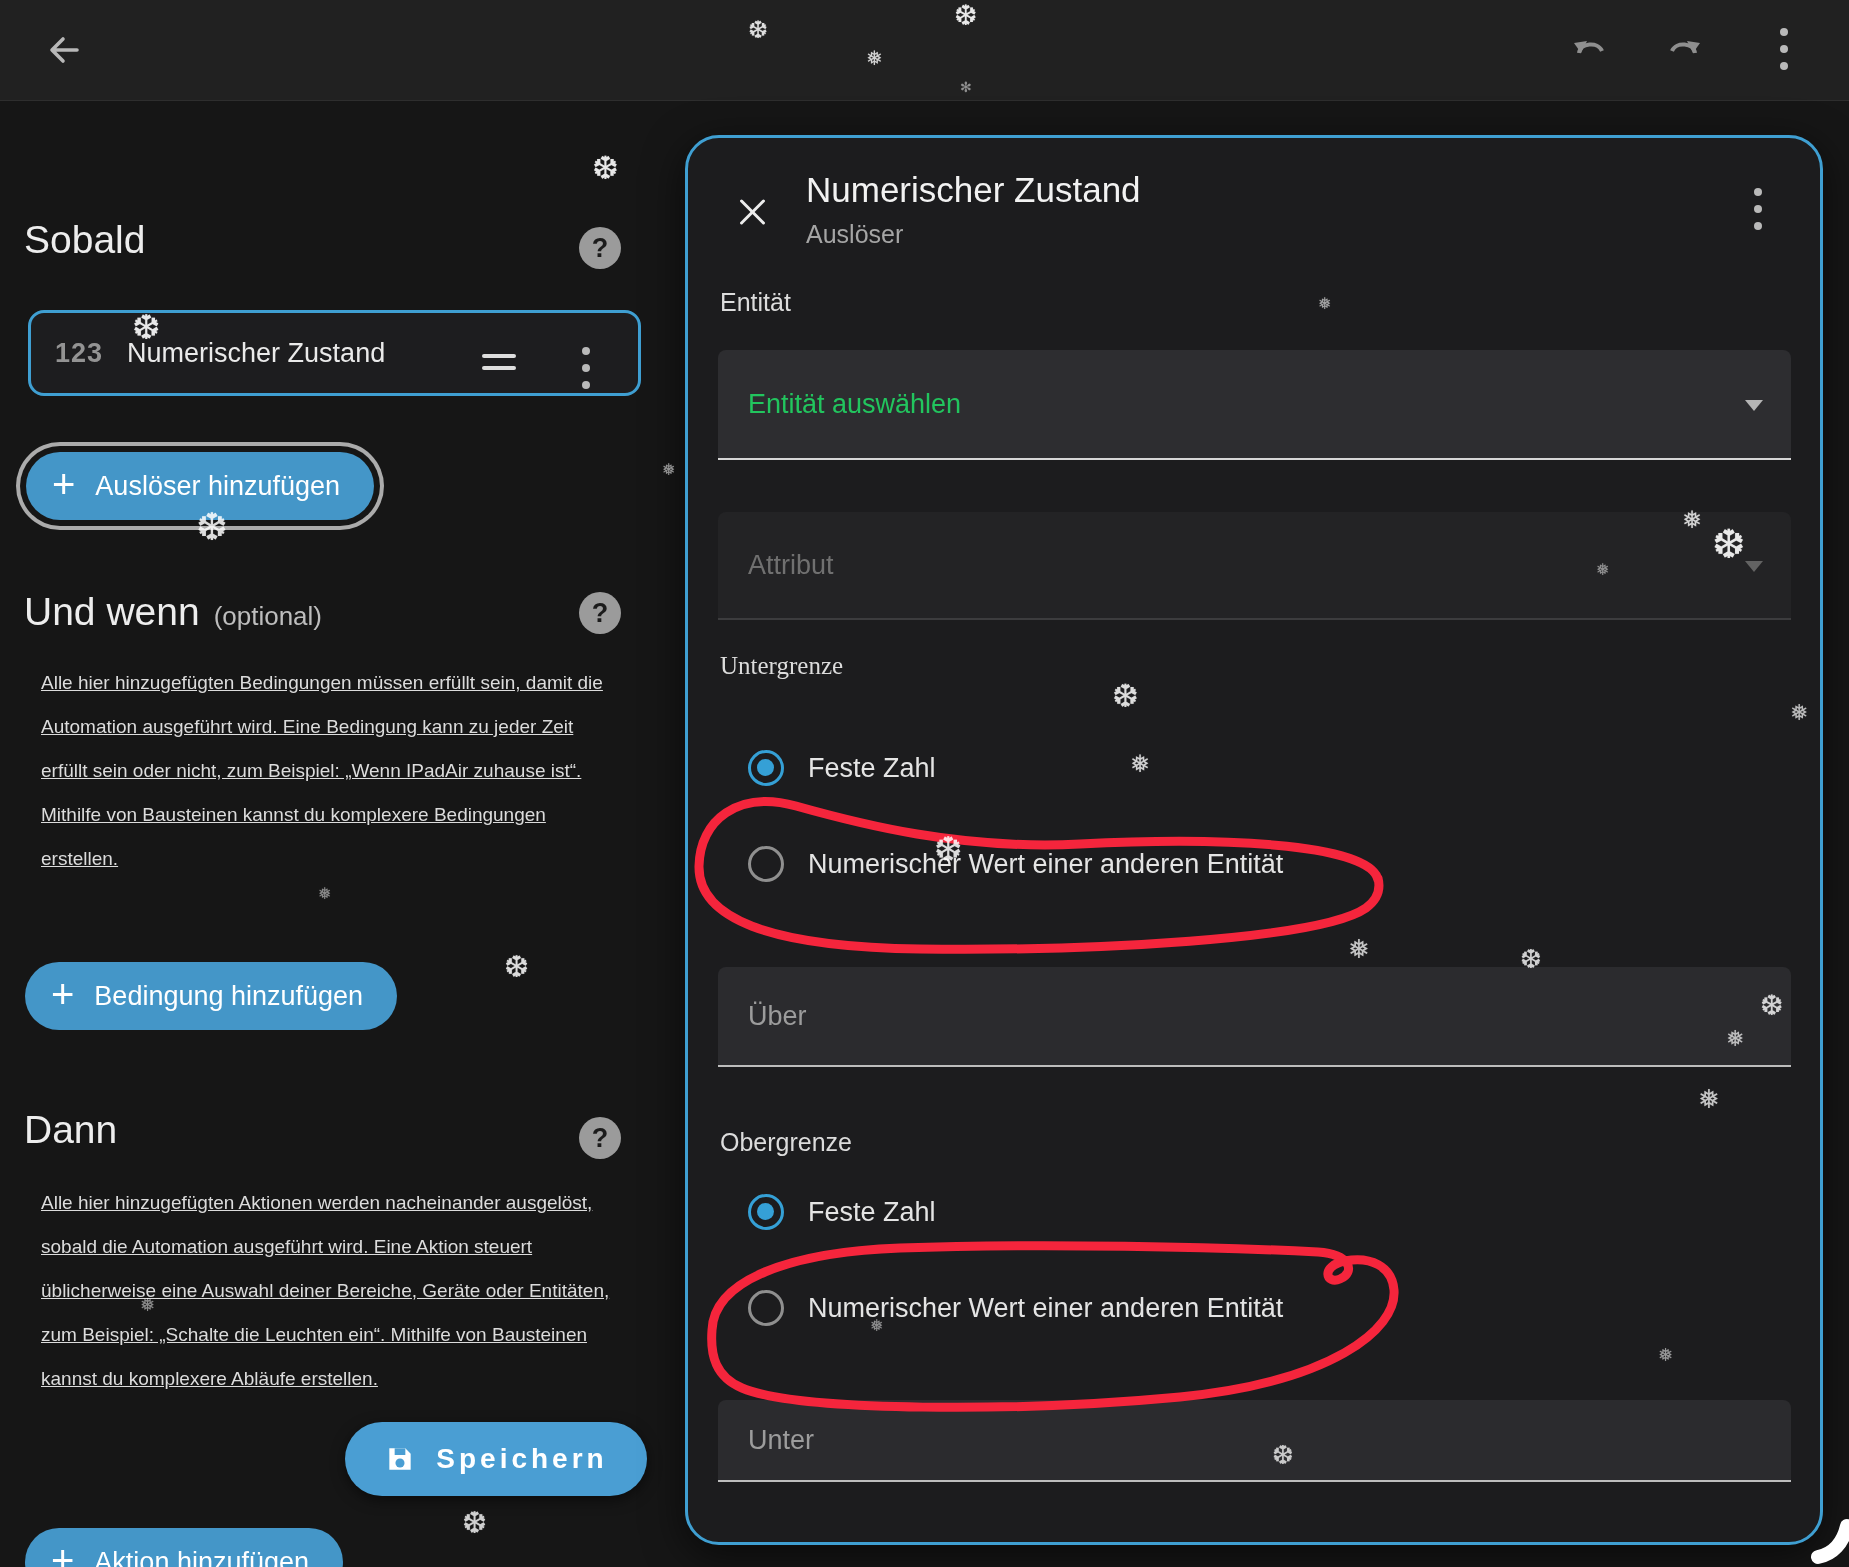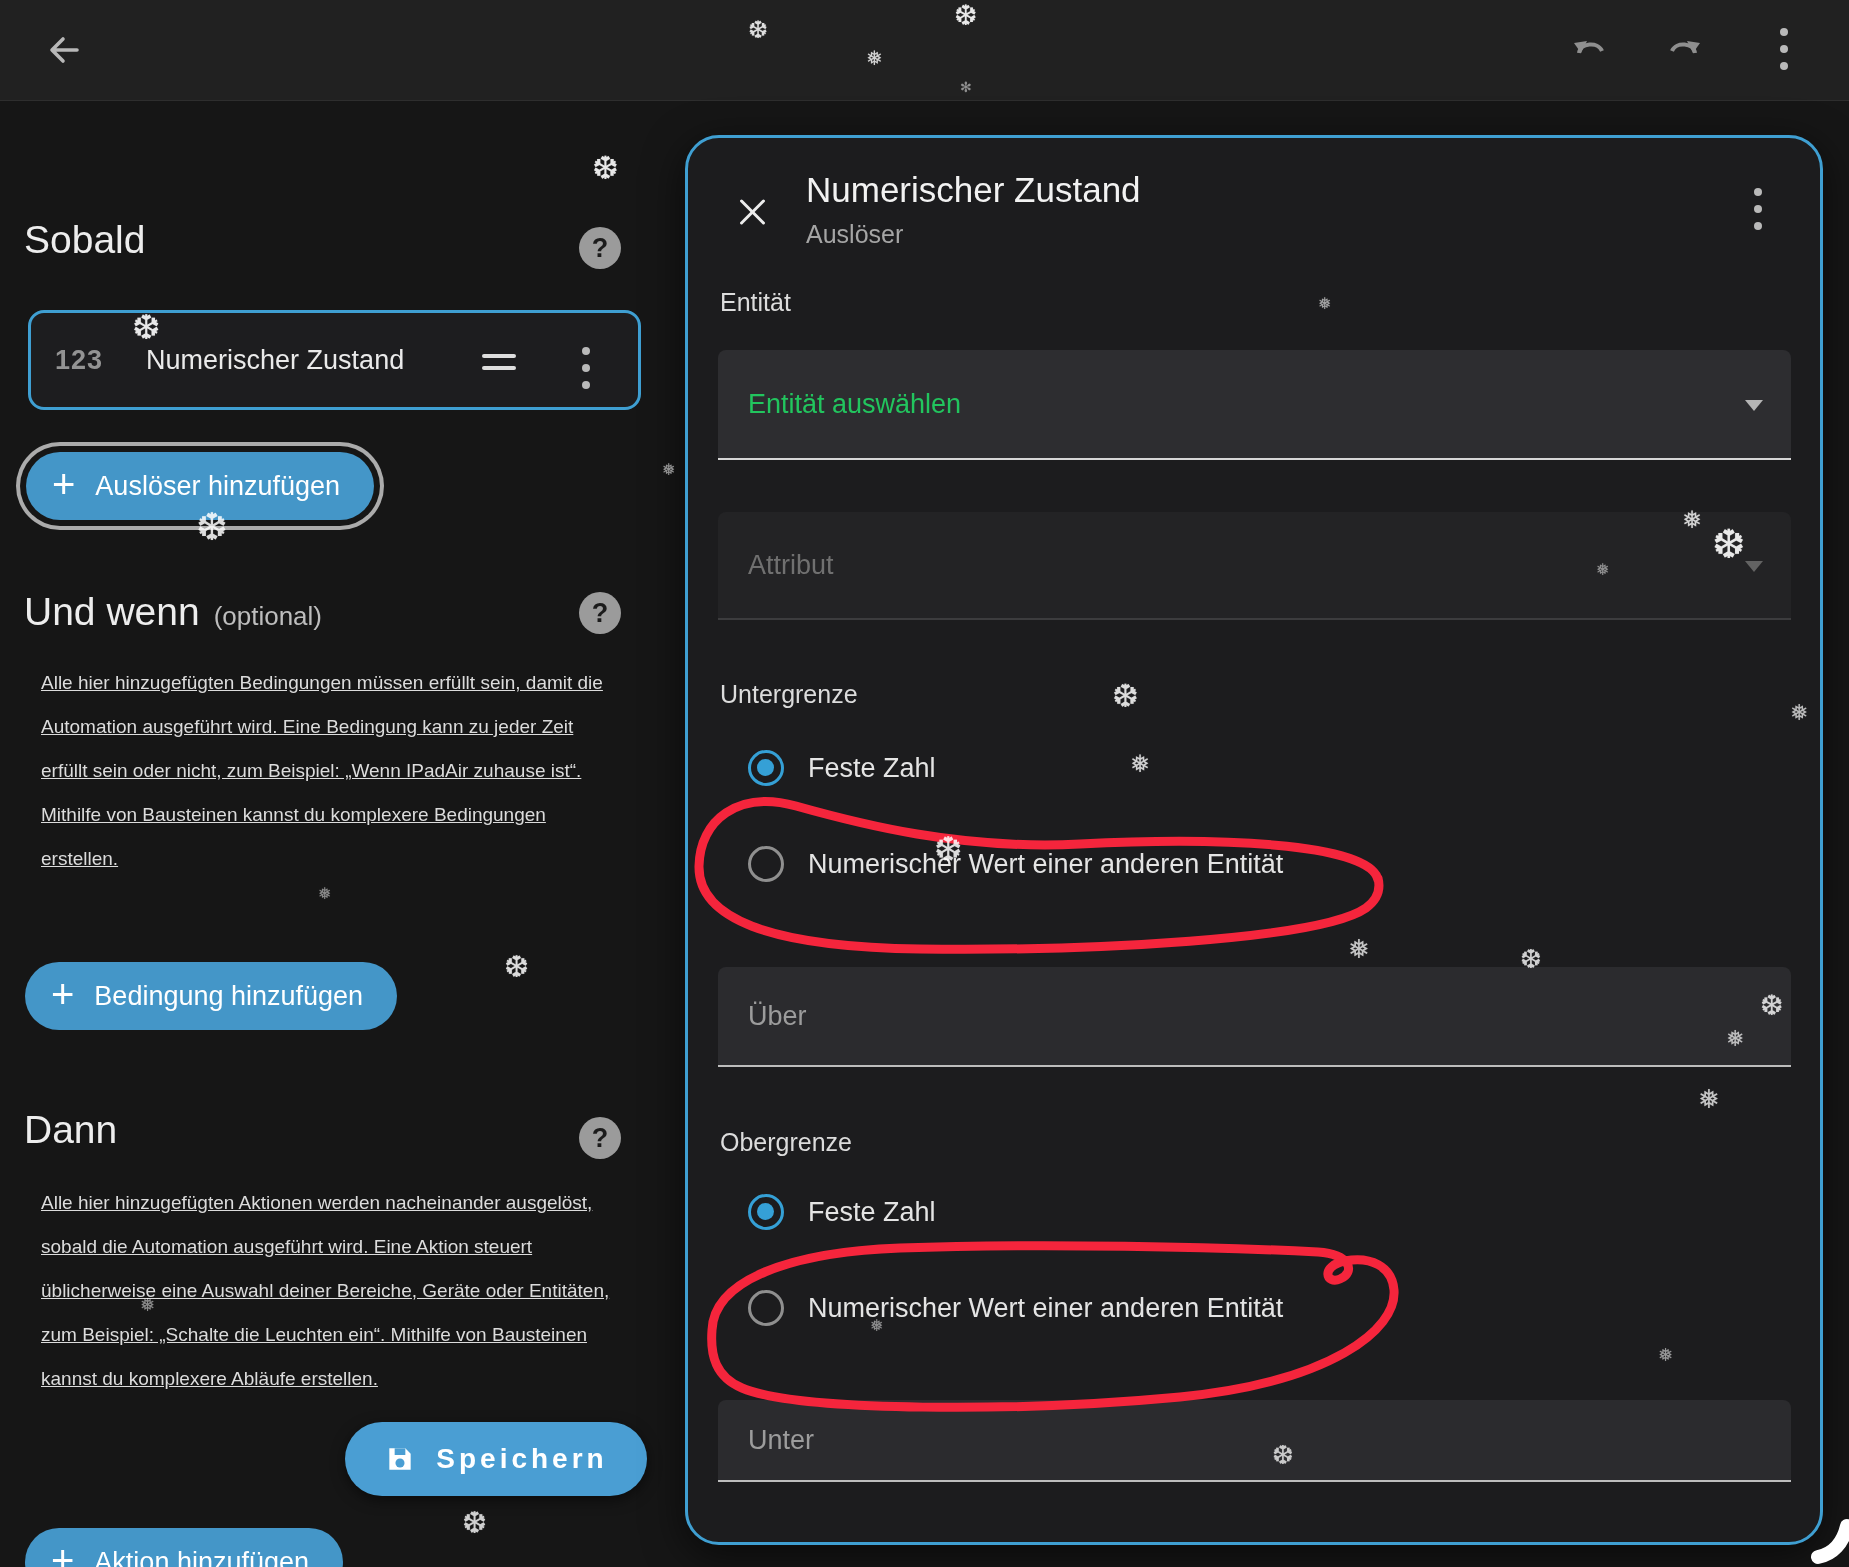--- a/index.html
+++ b/index.html
@@ -16,22 +16,22 @@
   .iconbtn{position:absolute;width:44px;height:44px;top:27px;display:flex;align-items:center;justify-content:center;}
   .kebab{display:inline-block;width:8px;}
   .kebab i{display:block;width:8px;height:8px;border-radius:50%;background:#b9b9b9;margin:0 0 9px 0;}
   .kebab i:last-child{margin-bottom:0;}
   
   .h2row{position:absolute;left:24px;display:flex;align-items:center;}
   .h2{font-size:39px;color:#ededed;font-weight:400;}
   .h2 .opt{font-size:26px;color:#bdbdbd;font-weight:400;margin-left:14px;}
   .help{position:absolute;width:42px;height:42px;border-radius:50%;background:#9b9b9b;color:#1b1b1b;
         display:flex;align-items:center;justify-content:center;font-size:27px;font-weight:700;}
-  .trigger-card{position:absolute;left:28px;top:310px;width:613px;height:100px;background:#1d1d1f;
-        border:3px solid #3f9fd2;border-radius:16px;display:flex;align-items:center;box-sizing:border-box;cursor:pointer;gap:19px;}
+  .trigger-card{position:absolute;left:28px;top:310px;width:613px;height:86px;background:#1d1d1f;
+        border:3px solid #3f9fd2;border-radius:16px;display:flex;align-items:center;box-sizing:border-box;cursor:pointer;}
   .trigger-card .num{margin-left:24px;font-size:27px;font-weight:700;color:#939393;letter-spacing:1px;}
   .trigger-card .tname{margin-left:24px;font-size:27px;color:#eaeaea;}
   .drag{position:absolute;right:122px;top:41px;width:34px;}
   .drag i{display:block;height:4px;background:#dedede;border-radius:2px;margin-bottom:8px;}
   .card-kebab{position:absolute;right:48px;top:34px;}
   .pill{position:absolute;height:68px;border-radius:34px;background:#4496c8;color:#fff;display:flex;
         align-items:center;padding:0 34px 0 26px;font-size:27px;font-weight:500;box-sizing:border-box;cursor:pointer;white-space:nowrap;}
   .pill .plus{font-size:40px;font-weight:400;margin-right:20px;line-height:0;position:relative;top:-2px;}
   .pill.focused{box-shadow:0 0 0 6px #161616,0 0 0 10px #ababab;margin-top:16px;}
   .para{position:absolute;left:41px;width:580px;font-size:19px;line-height:44px;color:#dcdcdc;text-decoration:underline;}
@@ -167,21 +167,21 @@
   <div class="field" style="top:212px;height:110px;background:#2d2d30;border-bottom:2px solid #d6d6d6;">
     <span class="ph" style="color:#22c55e;">Entität auswählen</span>
     <span class="caret"></span>
   </div>
 
   <div class="field" style="top:374px;height:108px;background:#232325;border-bottom:2px solid #3c3c3e;">
     <span class="ph" style="color:#707070;">Attribut</span>
     <span class="caret dim"></span>
   </div>
 
-  <div class="flabel" style="top:542px;">Untergrenze</div>
+  <div class="flabel" style="top:514px;font-family:Liberation Serif, serif;">Untergrenze</div>
 
   <div class="radio-row" style="top:612px;">
     <span class="radio sel"></span>
     <span class="rlabel">Feste Zahl</span>
   </div>
   <div class="radio-row" style="top:708px;">
     <span class="radio unsel"></span>
     <span class="rlabel">Numerischer Wert einer anderen Entität</span>
   </div>
 

